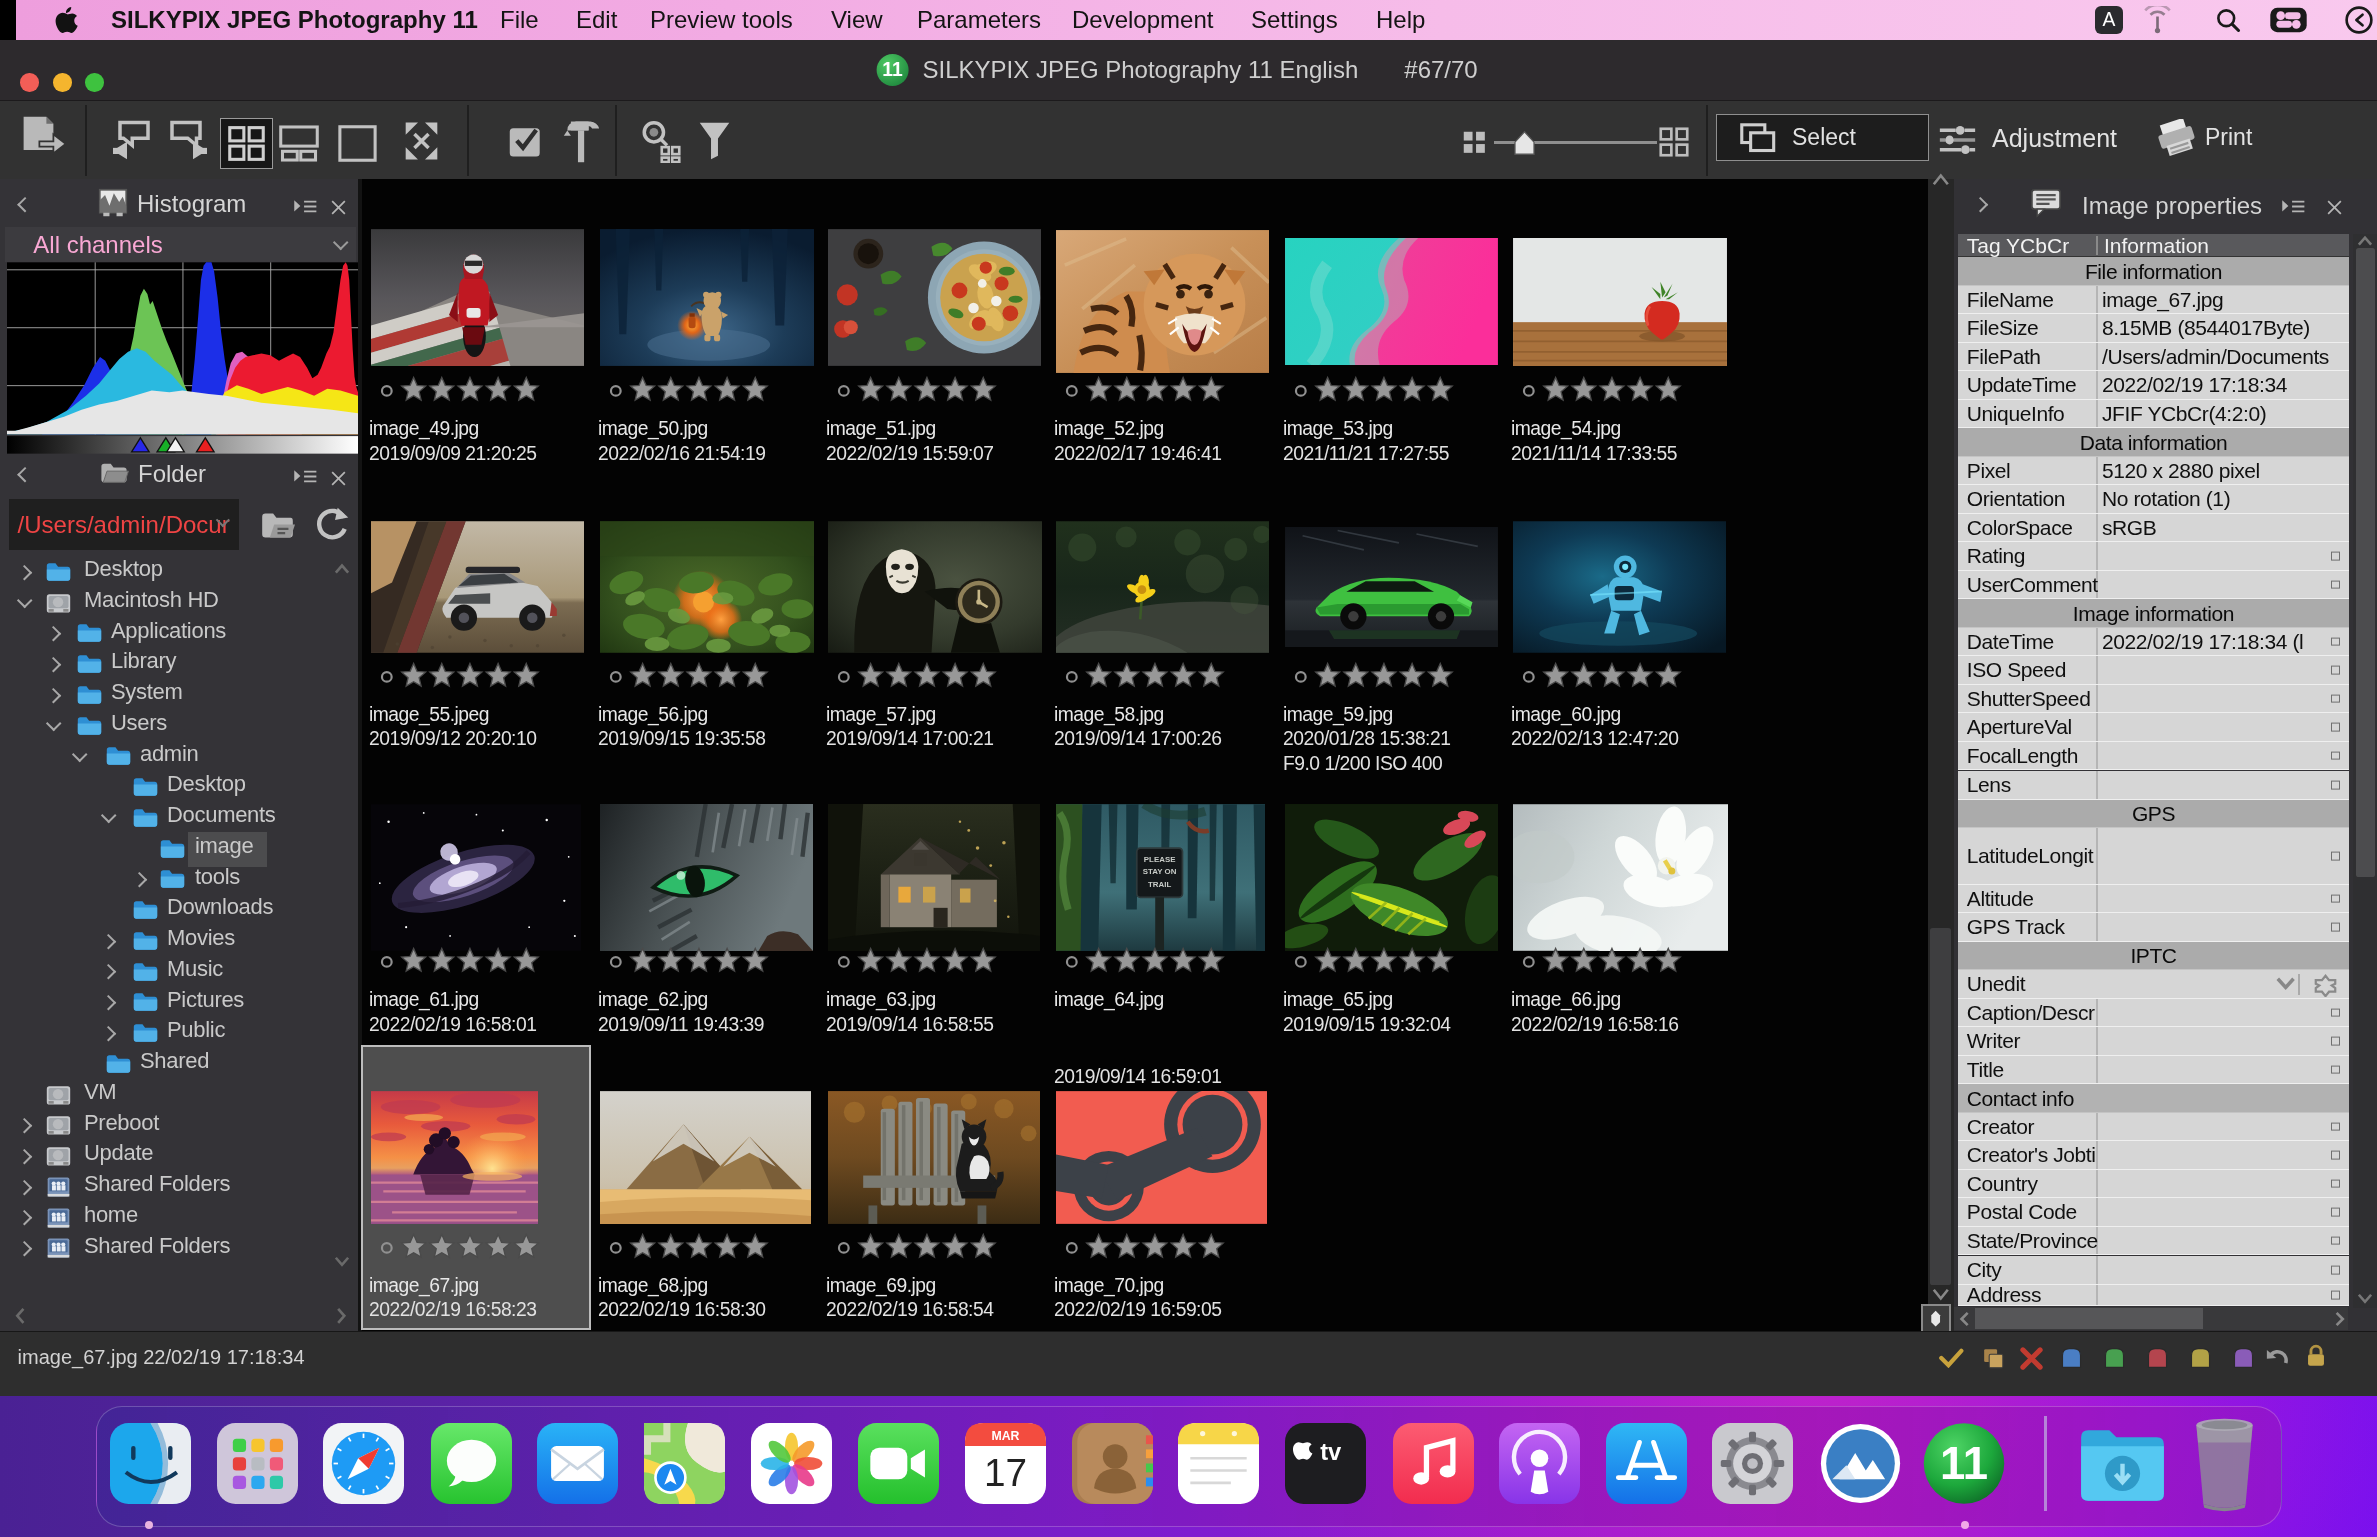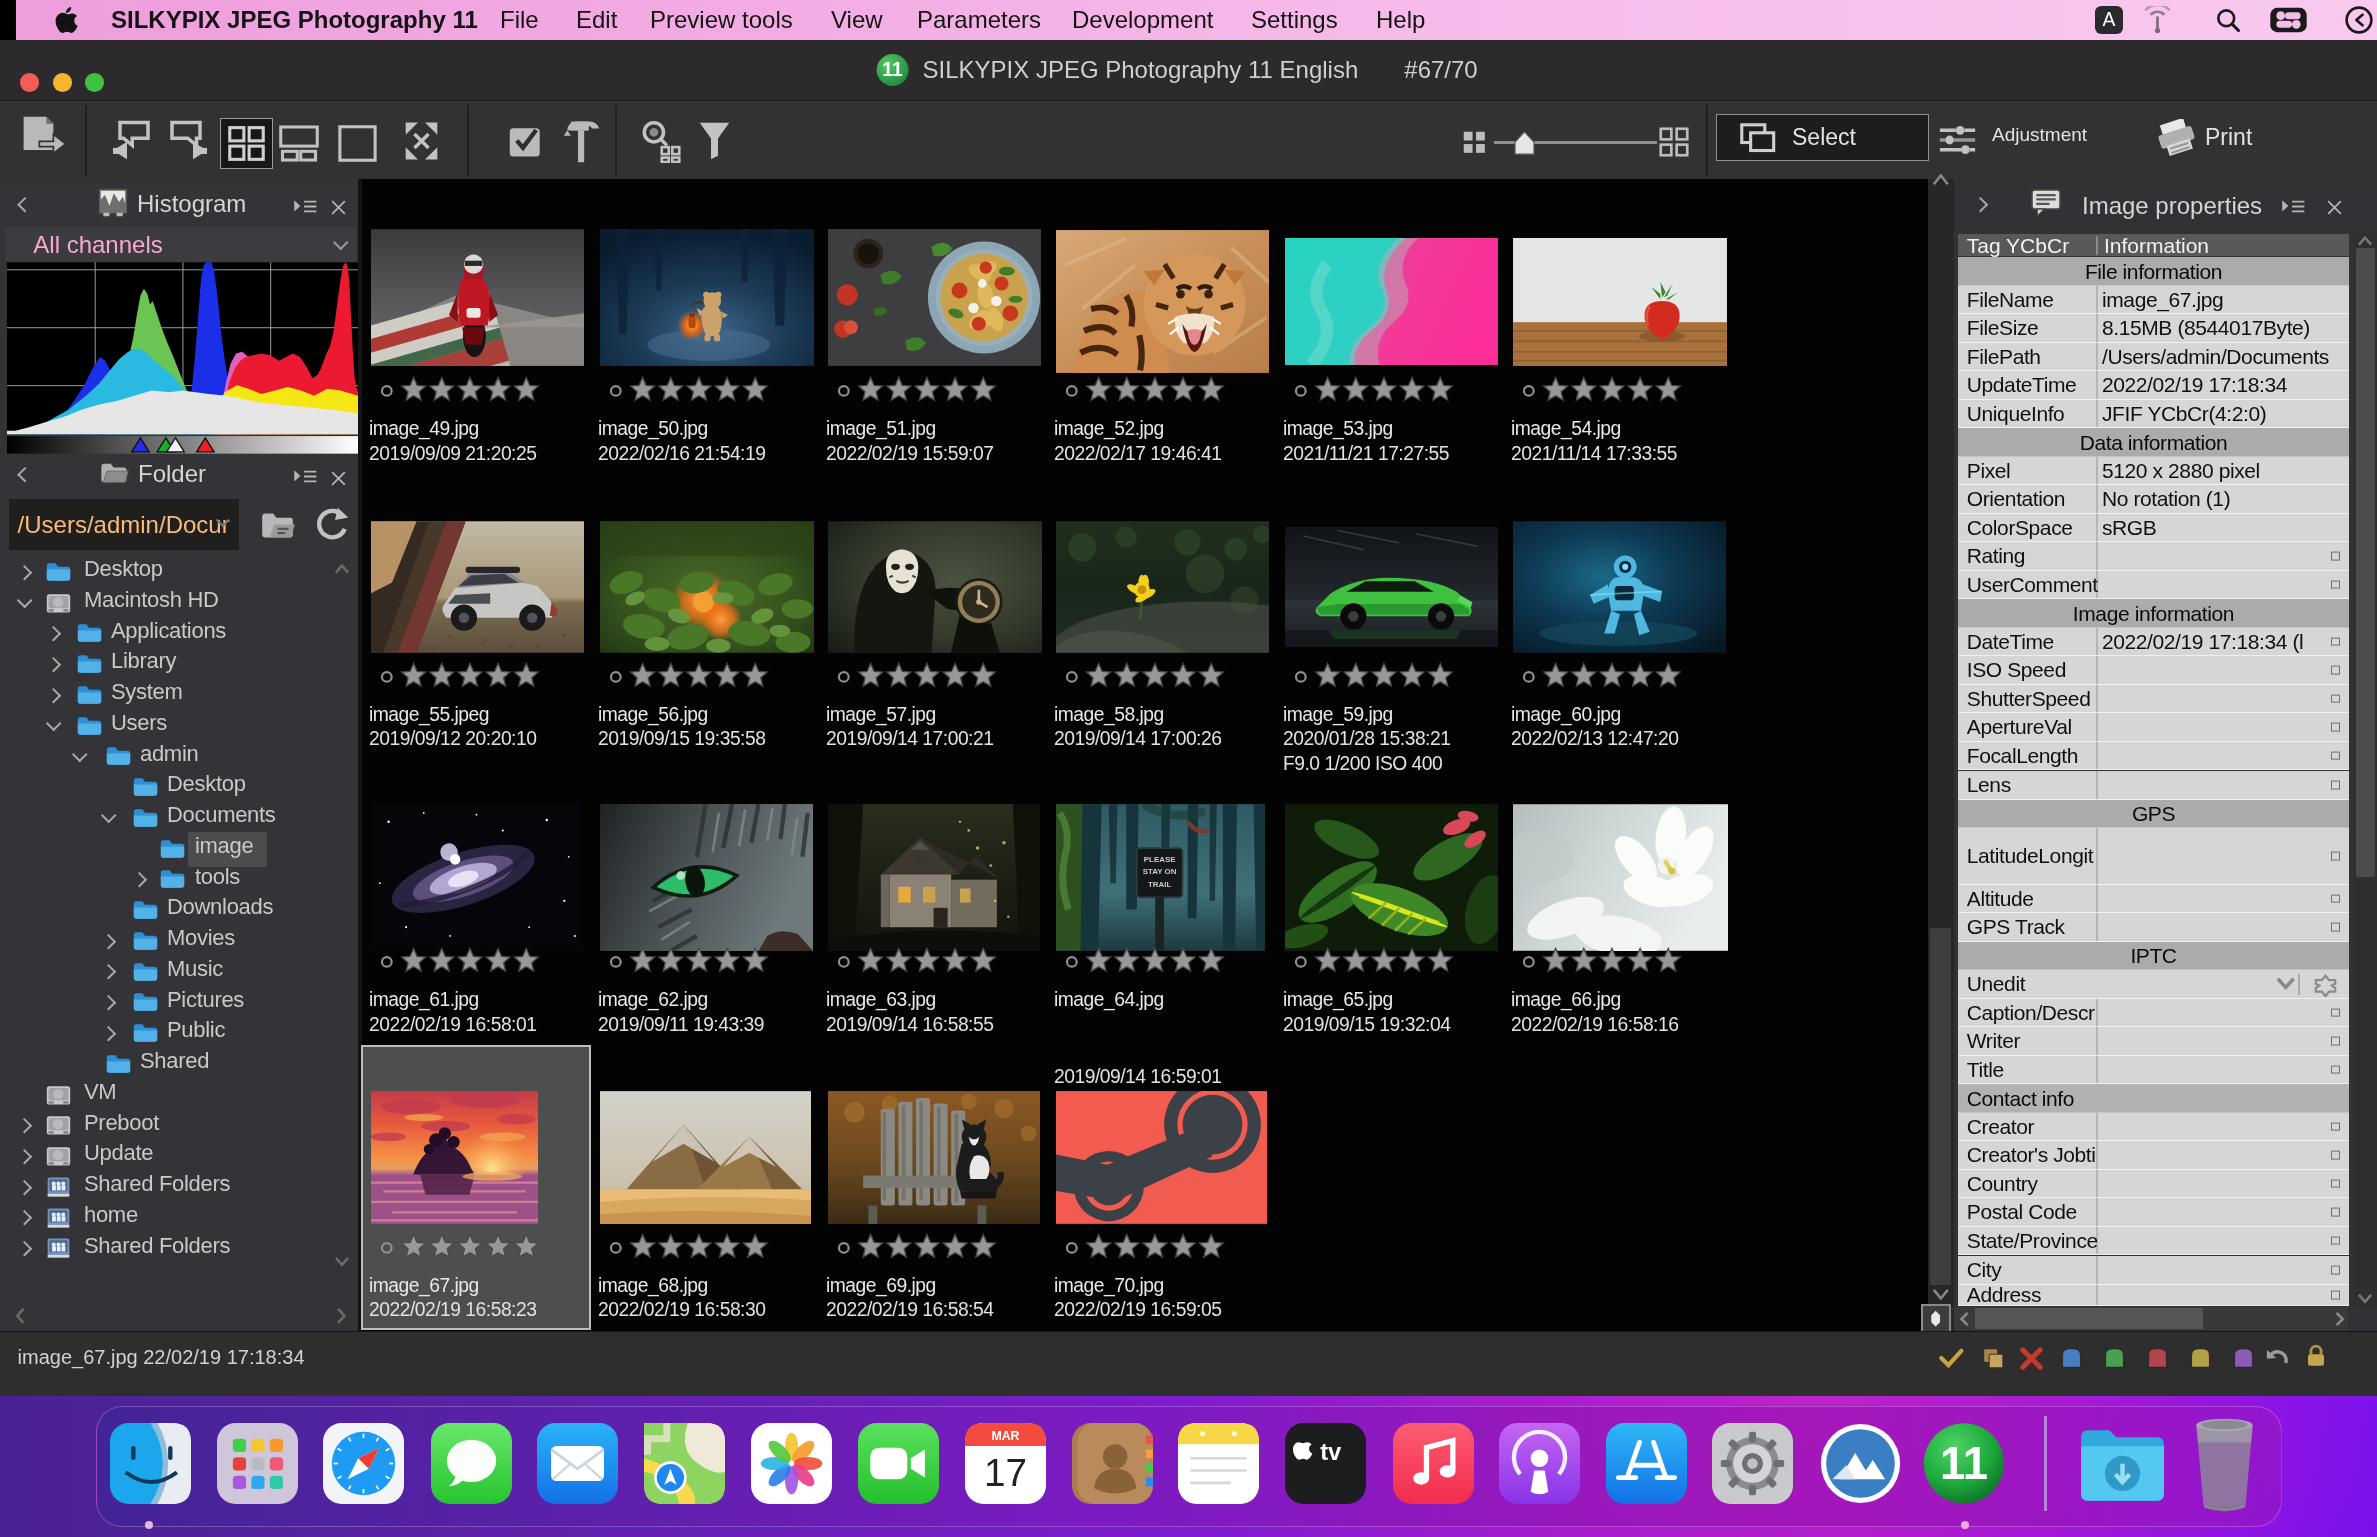--- a/index.html
+++ b/index.html
@@ -225,21 +225,21 @@
       <path d="M2 6 L20 6 M30 6 L42 6"></path>
       <path d="M2 17 L8 17 M18 17 L42 17" opacity=".7"></path>
       <path d="M2 28 L26 28 M36 28 L42 28"></path>
     </g>
     <g fill="#c2c2c2">
       <circle cx="25" cy="6" r="5"></circle>
       <circle cx="13" cy="17" r="5"></circle>
       <circle cx="31" cy="28" r="5"></circle>
     </g>
   </svg>
-<div class="p" style="left:1992px;top:124px;color:#e2e2e2;font-size:19px">Adjustment</div>
+<div class="p" style="left:1992px;top:124px;color:#e2e2e2;font-size:25px">Adjustment</div>
 <svg class="p" style="left:2154px;top:119px" width="46" height="40" viewBox="0 0 52 46">
     <g transform="rotate(-18 26 23)">
       <rect x="12" y="2" width="28" height="12" fill="#e8e8e8"></rect>
       <rect x="6" y="13" width="40" height="16" rx="3" fill="#b0b0b0"></rect>
       <rect x="12" y="27" width="28" height="12" fill="#d8d8d8"></rect>
       <rect x="15" y="30" width="22" height="2.5" fill="#999"></rect>
       <rect x="15" y="35" width="22" height="2.5" fill="#999"></rect>
     </g>
   </svg>
 <div class="p" style="left:2205px;top:124px;color:#e2e2e2;font-size:23px">Print</div>
@@ -300,21 +300,21 @@
 <div class="phead" style="left:138px;top:460px">Folder</div>
 <svg class="p" style="left:293px;top:469px" width="24.6" height="15" viewBox="0 0 40 24">
     <path d="M2 2 L12 11 L2 20 Z" fill="#b5b5b5"></path>
     <g stroke="#b5b5b5" stroke-width="3">
       <path d="M18 4 L38 4 M18 12 L38 12 M18 20 L38 20"></path>
     </g>
   </svg>
 <svg class="p" style="left:331px;top:471px" width="15" height="15" viewBox="0 0 26 26">
     <path d="M2 2 L24 24 M24 2 L2 24" stroke="#b5b5b5" stroke-width="3"></path>
   </svg>
-<div class="p" style="left:8.8px;top:499px;width:230px;height:51px;background:#1f1f1f;color:#fdba74;font-size:24px;line-height:51px"><span style="margin-left:8.8px">/Users/admin/Docur</span></div>
+<div class="p" style="left:8.8px;top:499px;width:230px;height:51px;background:#1f1f1f;color:#ef4444;font-size:24px;line-height:51px"><span style="margin-left:8.8px">/Users/admin/Docur</span></div>
 <div class="ch chd p" style="left:218px;top:515px;border-color:#777;width:9.7px;height:9.7px"></div>
 <svg class="p" style="left:260px;top:508px" width="35" height="35" viewBox="0 0 32 32">
     <path d="M2 8 Q2 5 5 5 L12 5 L15 9 L28 9 Q30 9 30 12 L30 24 Q30 27 27 27 L5 27 Q2 27 2 24 Z" fill="#b8b8b8"></path>
     <path d="M9 27 L13 15 L32 15 L28 27 Z" fill="#9a9a9a"></path>
     <path d="M16 19 H26 M16 23 H23" stroke="#555" stroke-width="2"></path>
   </svg>
 <svg class="p" style="left:313px;top:506px" width="37" height="37" viewBox="0 0 42 42">
     <path d="M35 13 A15 15 0 1 0 36 26" fill="none" stroke="#c2c2c2" stroke-width="5"></path>
     <path d="M28 2 L40 13 L25 16 Z" fill="#c2c2c2"></path>
   </svg>

